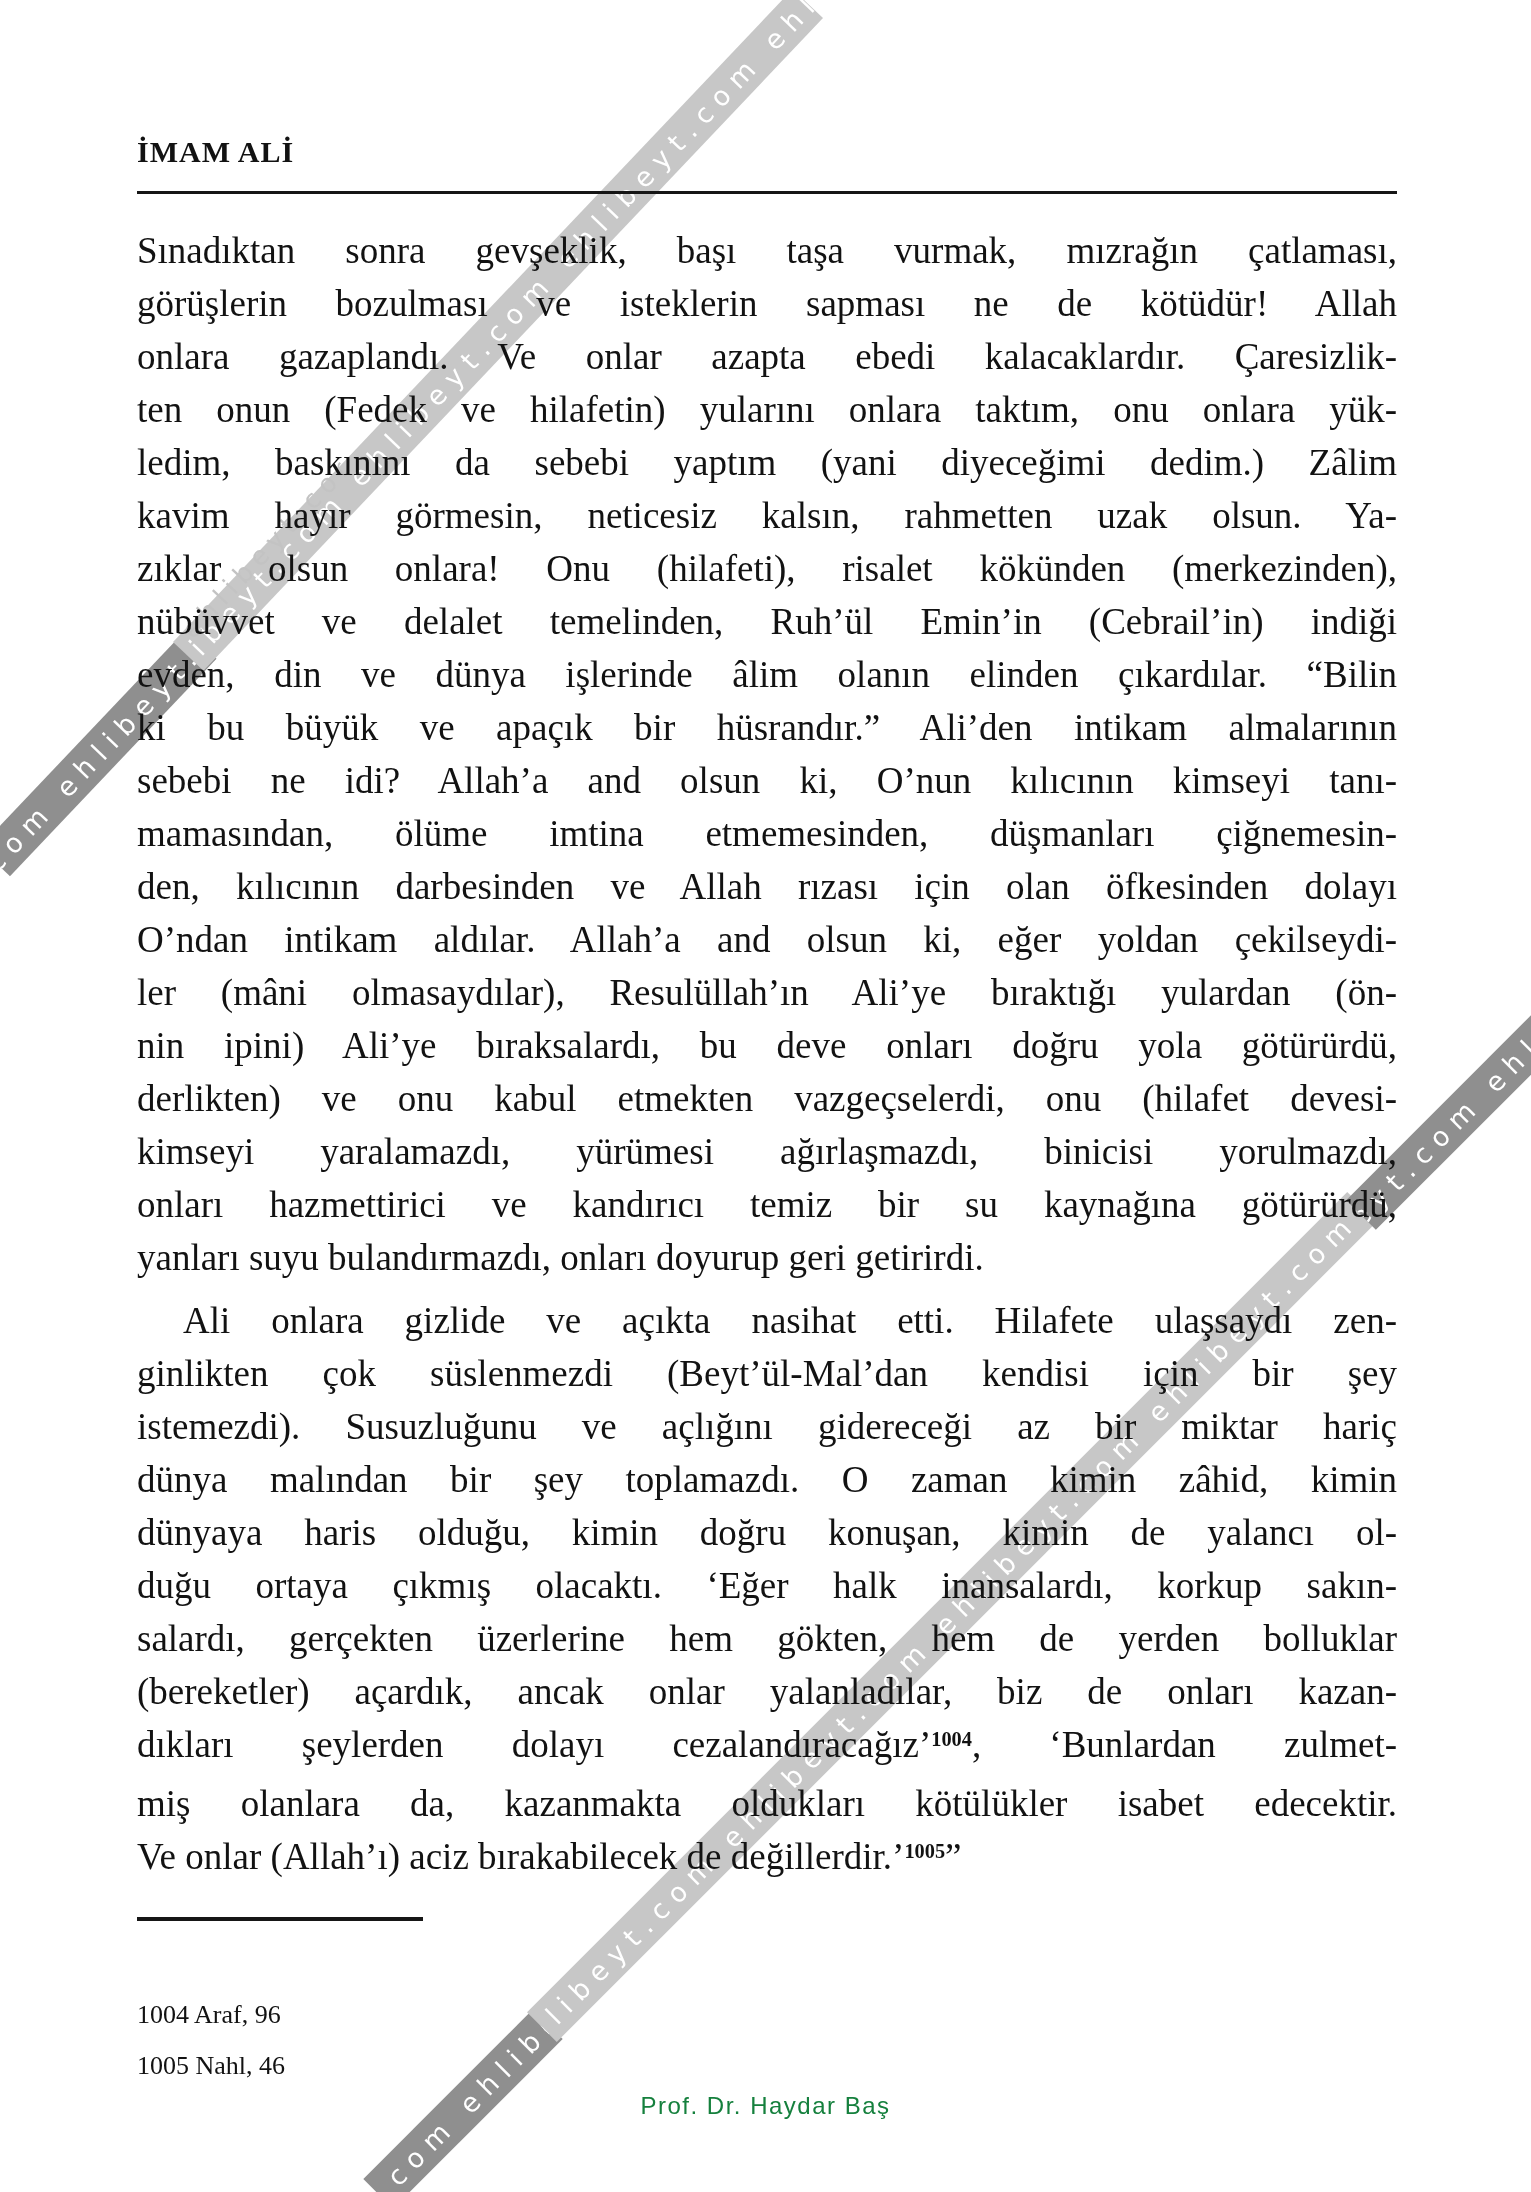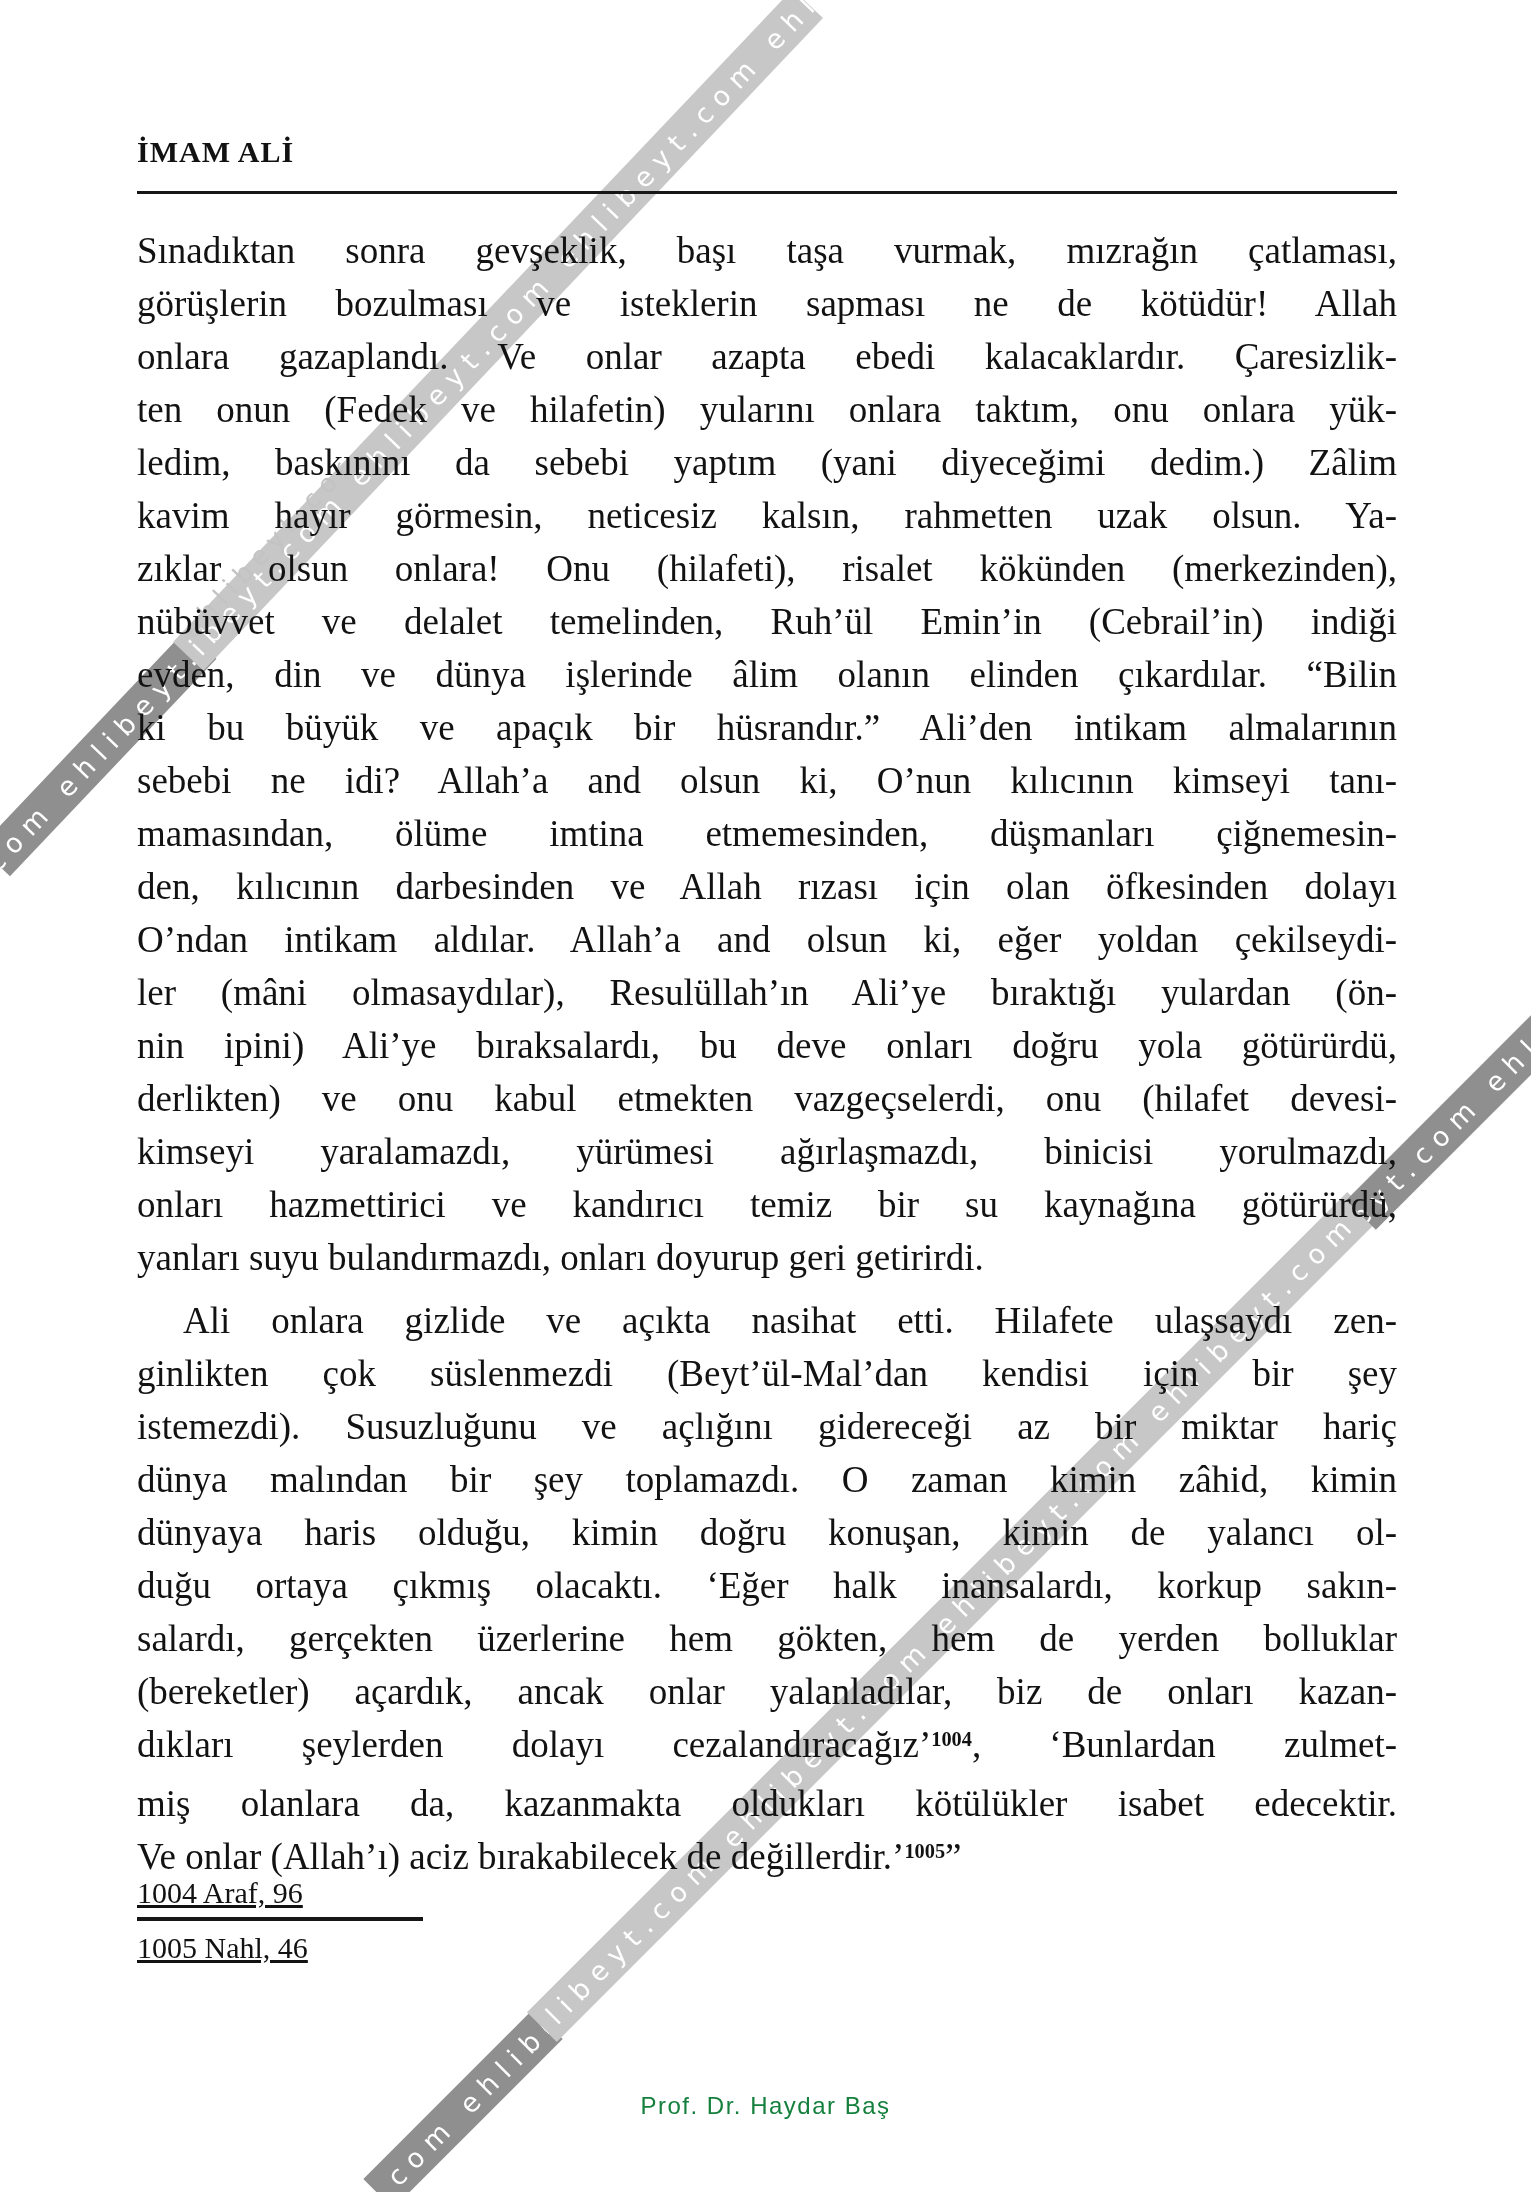--- a/index.html
+++ b/index.html
@@ -38,21 +38,21 @@
   }
   .paragraph.indent { margin-top:10px; }
   .paragraph.indent .line:first-child { text-indent:46px; }
   .line { text-align:justify; text-align-last:justify; }
   .line.last { text-align-last:auto; }
   .sup { font-size:0.55em; vertical-align:baseline; position:relative; top:-0.55em;font-weight:bold; }
   .footnote-rule {
     position:absolute; left:137px; top:1917px; width:286px; height:4px;
     background:#161616;
   }
-  .footnotes { position:absolute; left:137px; top:1876px; font-size:30px;text-decoration:underline; }
+  .footnotes { position:absolute; left:137px; top:2000px; font-size:26px; }
   .footnote { margin-bottom:21px; }
   .footer-author {
     position:absolute; left:0; top:2092px; width:1531px;
     text-align:center; font-family:"Liberation Sans", sans-serif;
     font-size:24px; letter-spacing:1.5px; color:#15803d;
   }
 </style>
 </head>
 <body>
 

